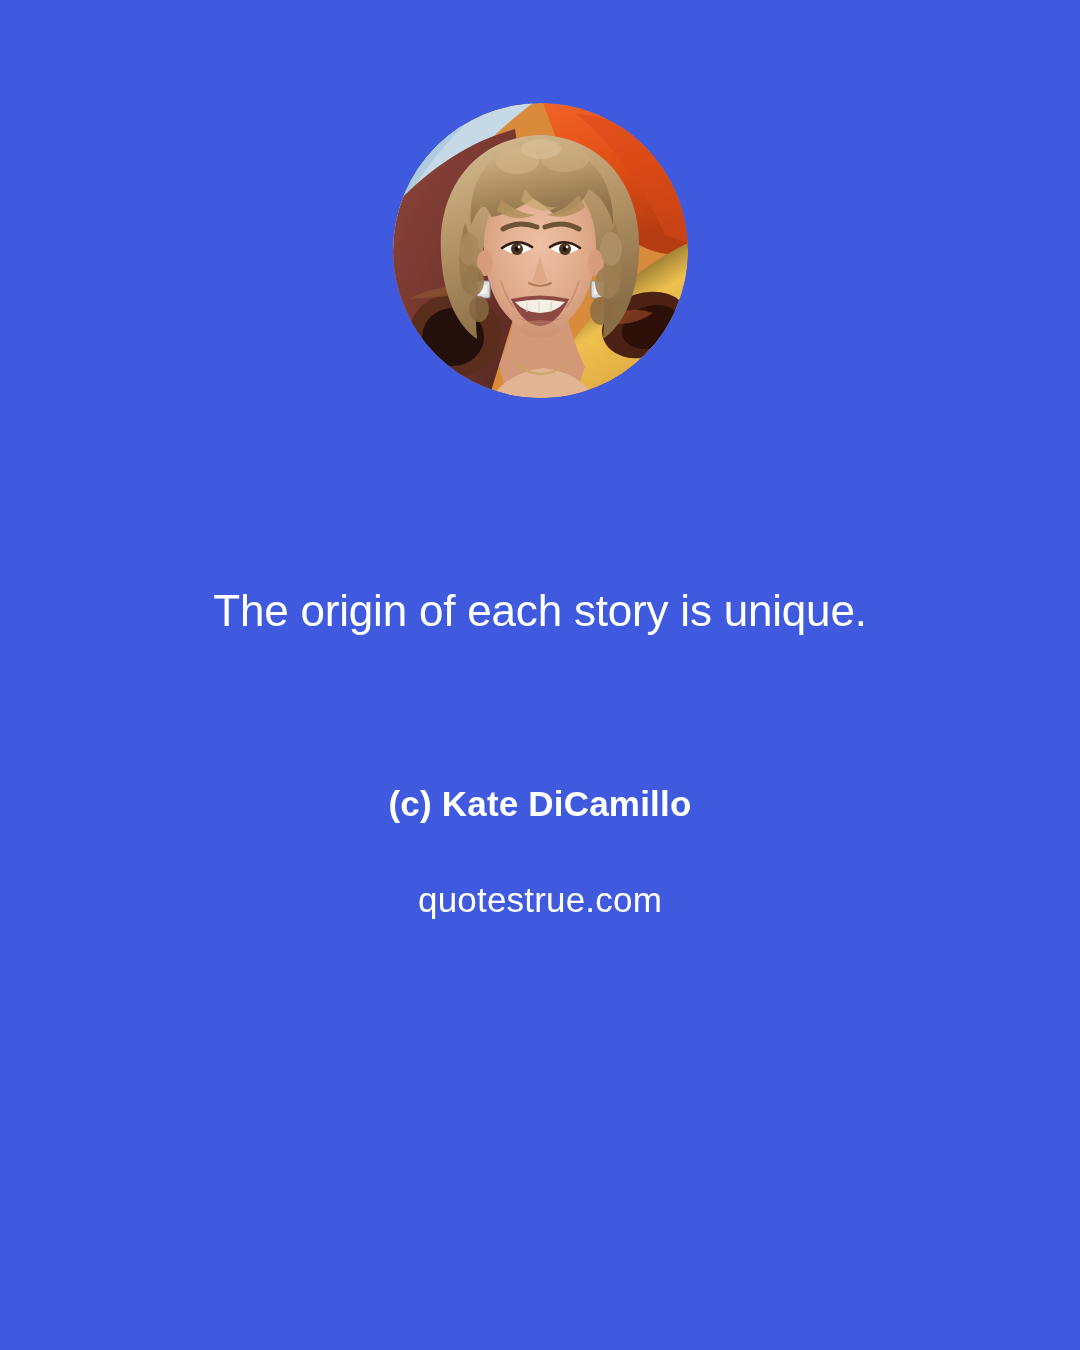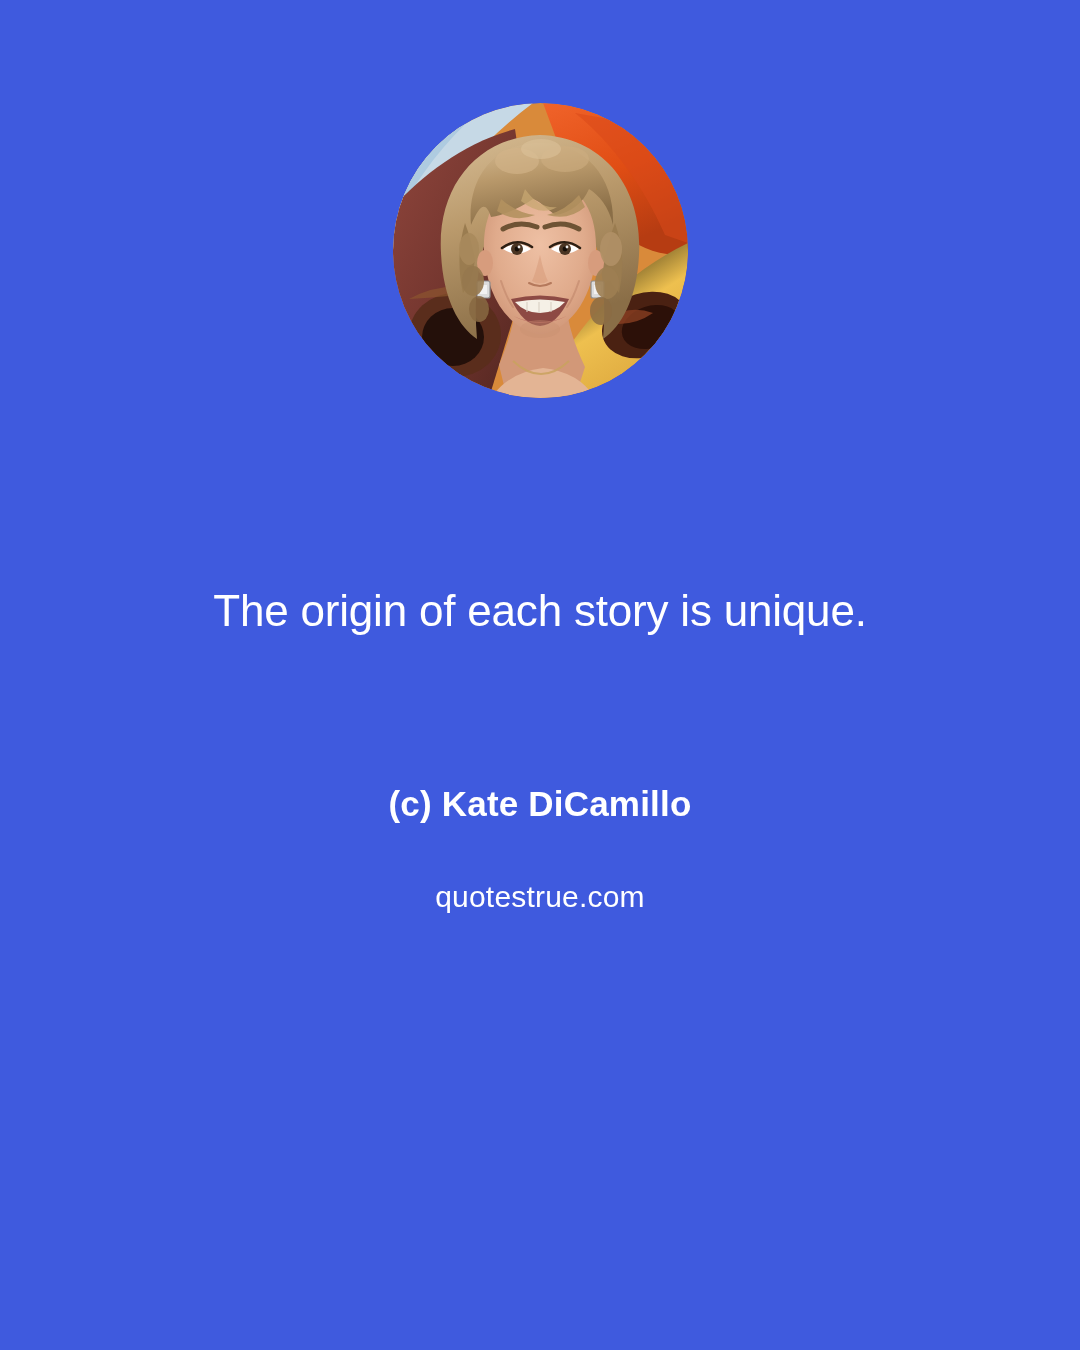--- a/index.html
+++ b/index.html
@@ -54,21 +54,21 @@
     letter-spacing: -0.2px;
   }
   .attribution {
     top: 784px;
     font-size: 35px;
     font-weight: 700;
     letter-spacing: 0.2px;
   }
   .site {
     top: 880px;
-    font-size: 30px;
+    font-size: 35px;
     font-weight: 400;
     letter-spacing: 0.2px;
   }
 </style>
 </head>
 <body>
 
 <div class="card">
 
   <div class="avatar-wrap">

